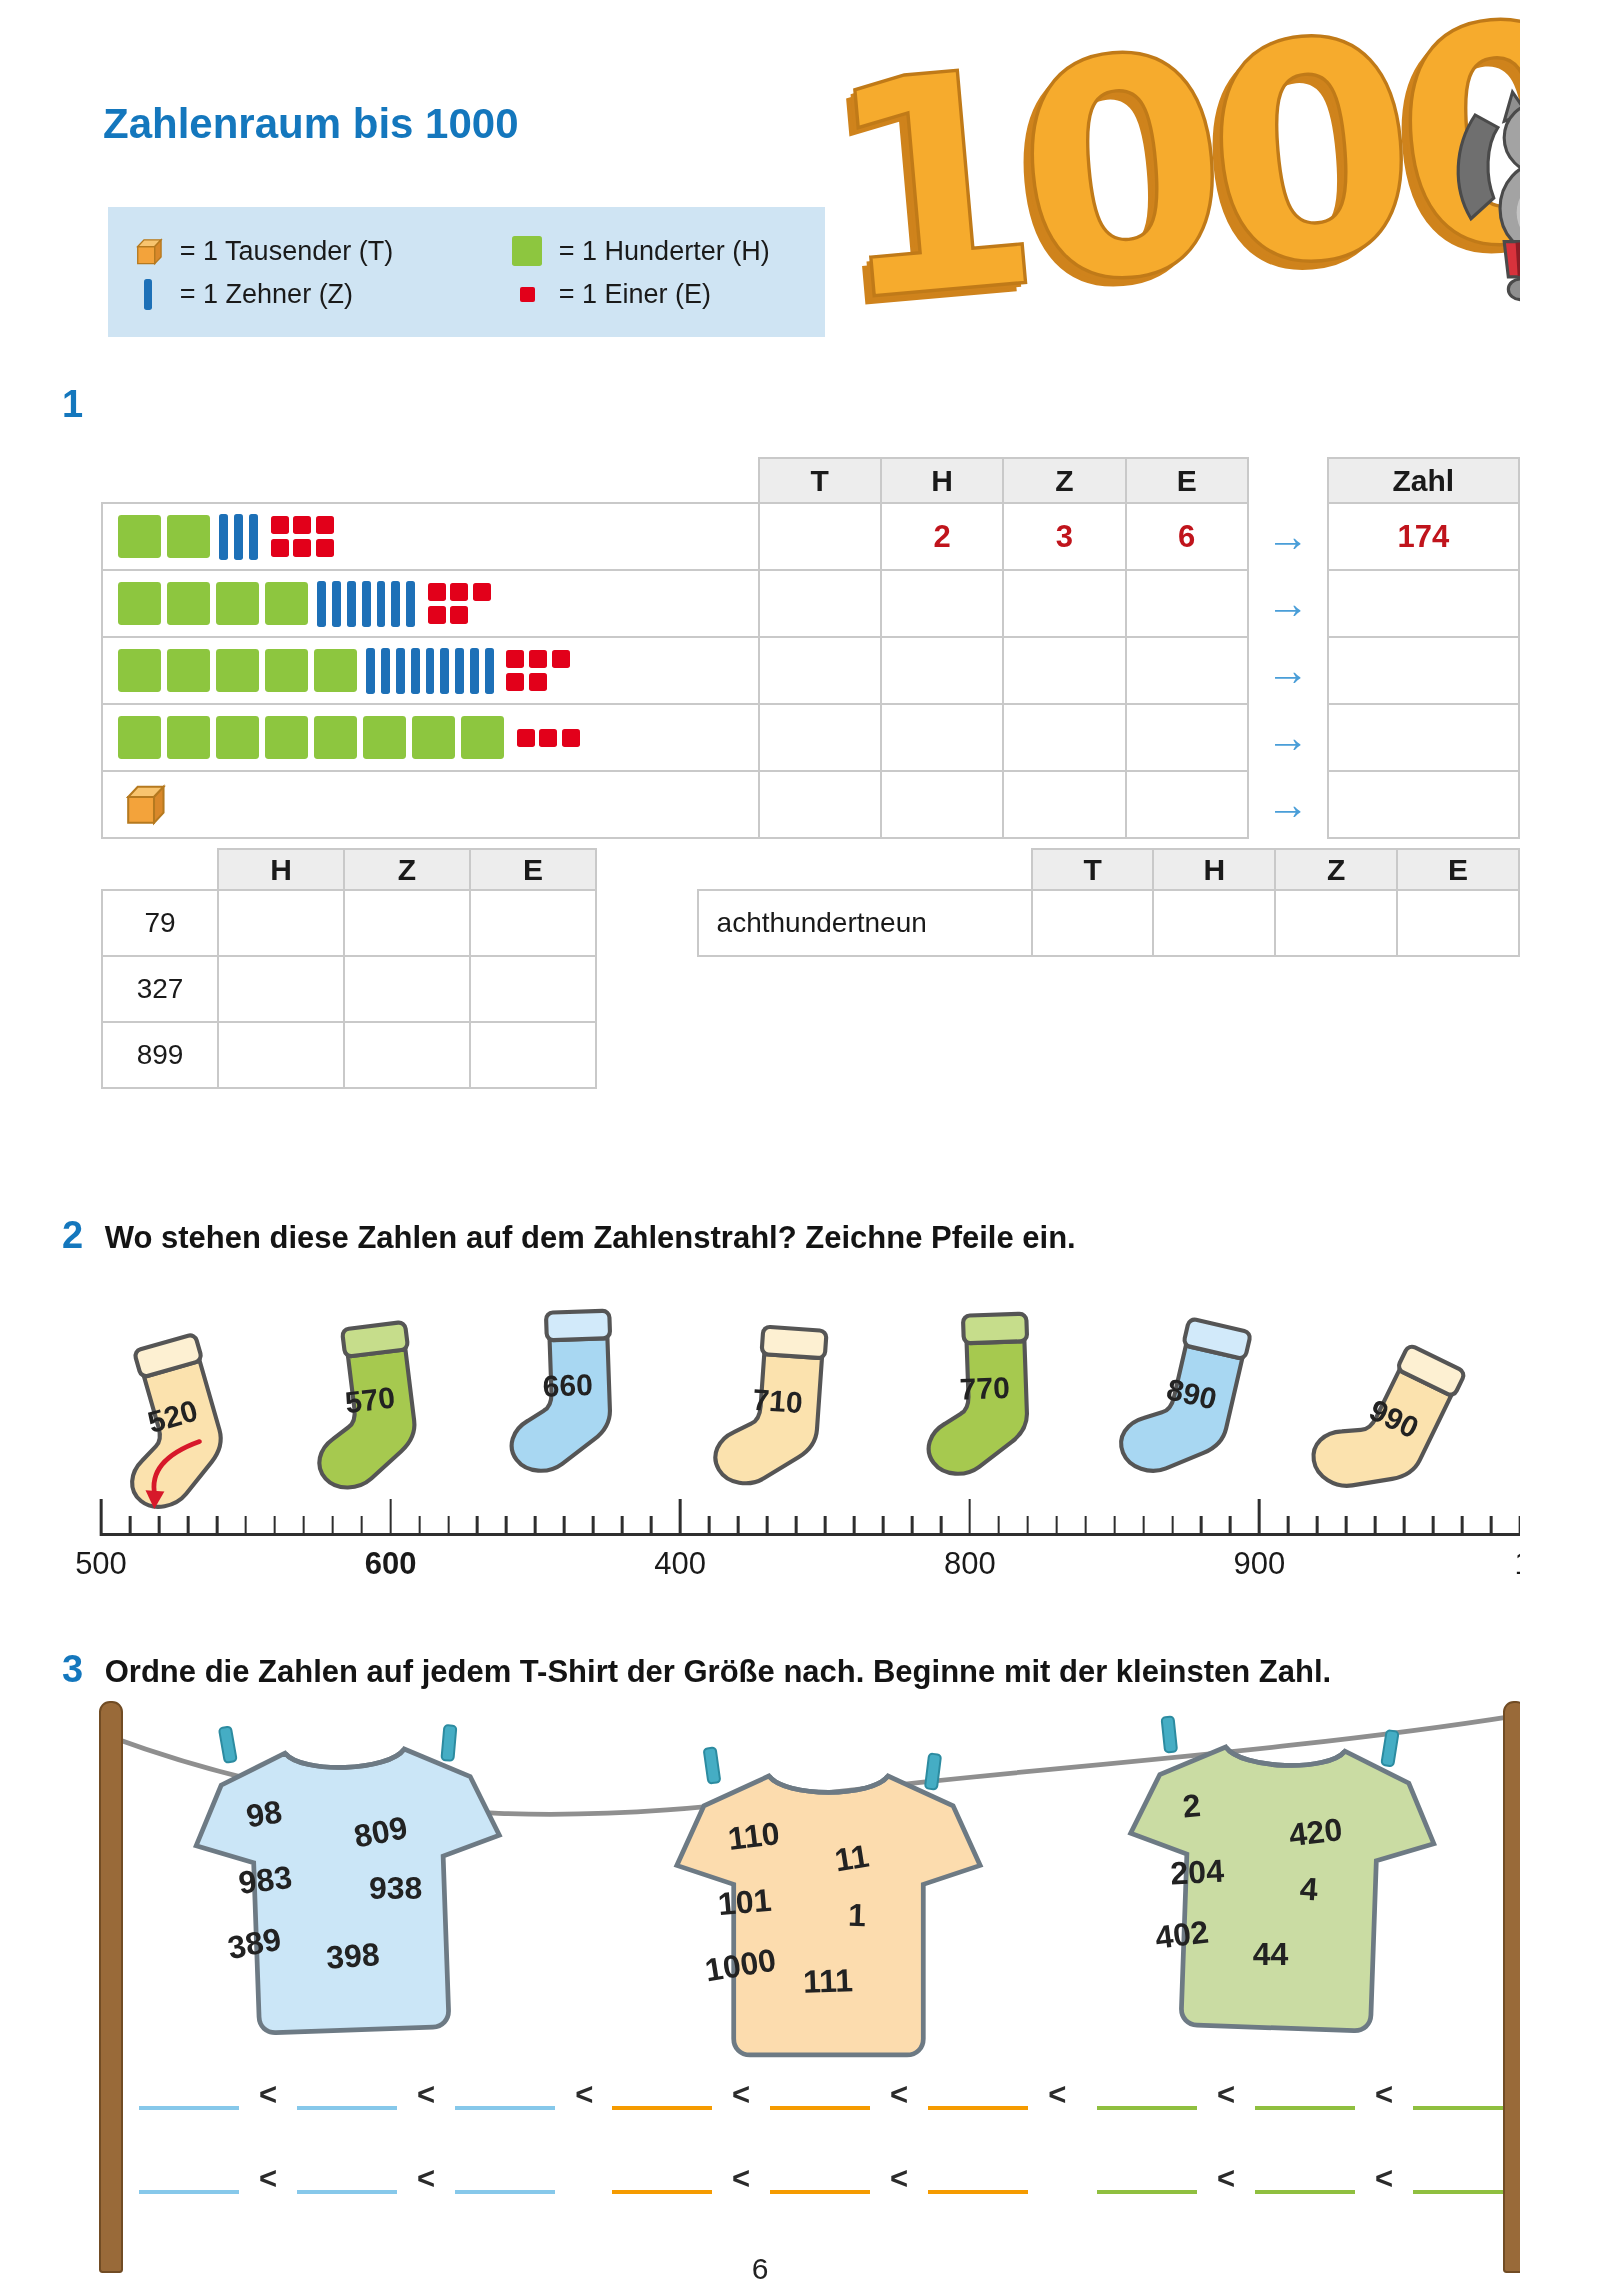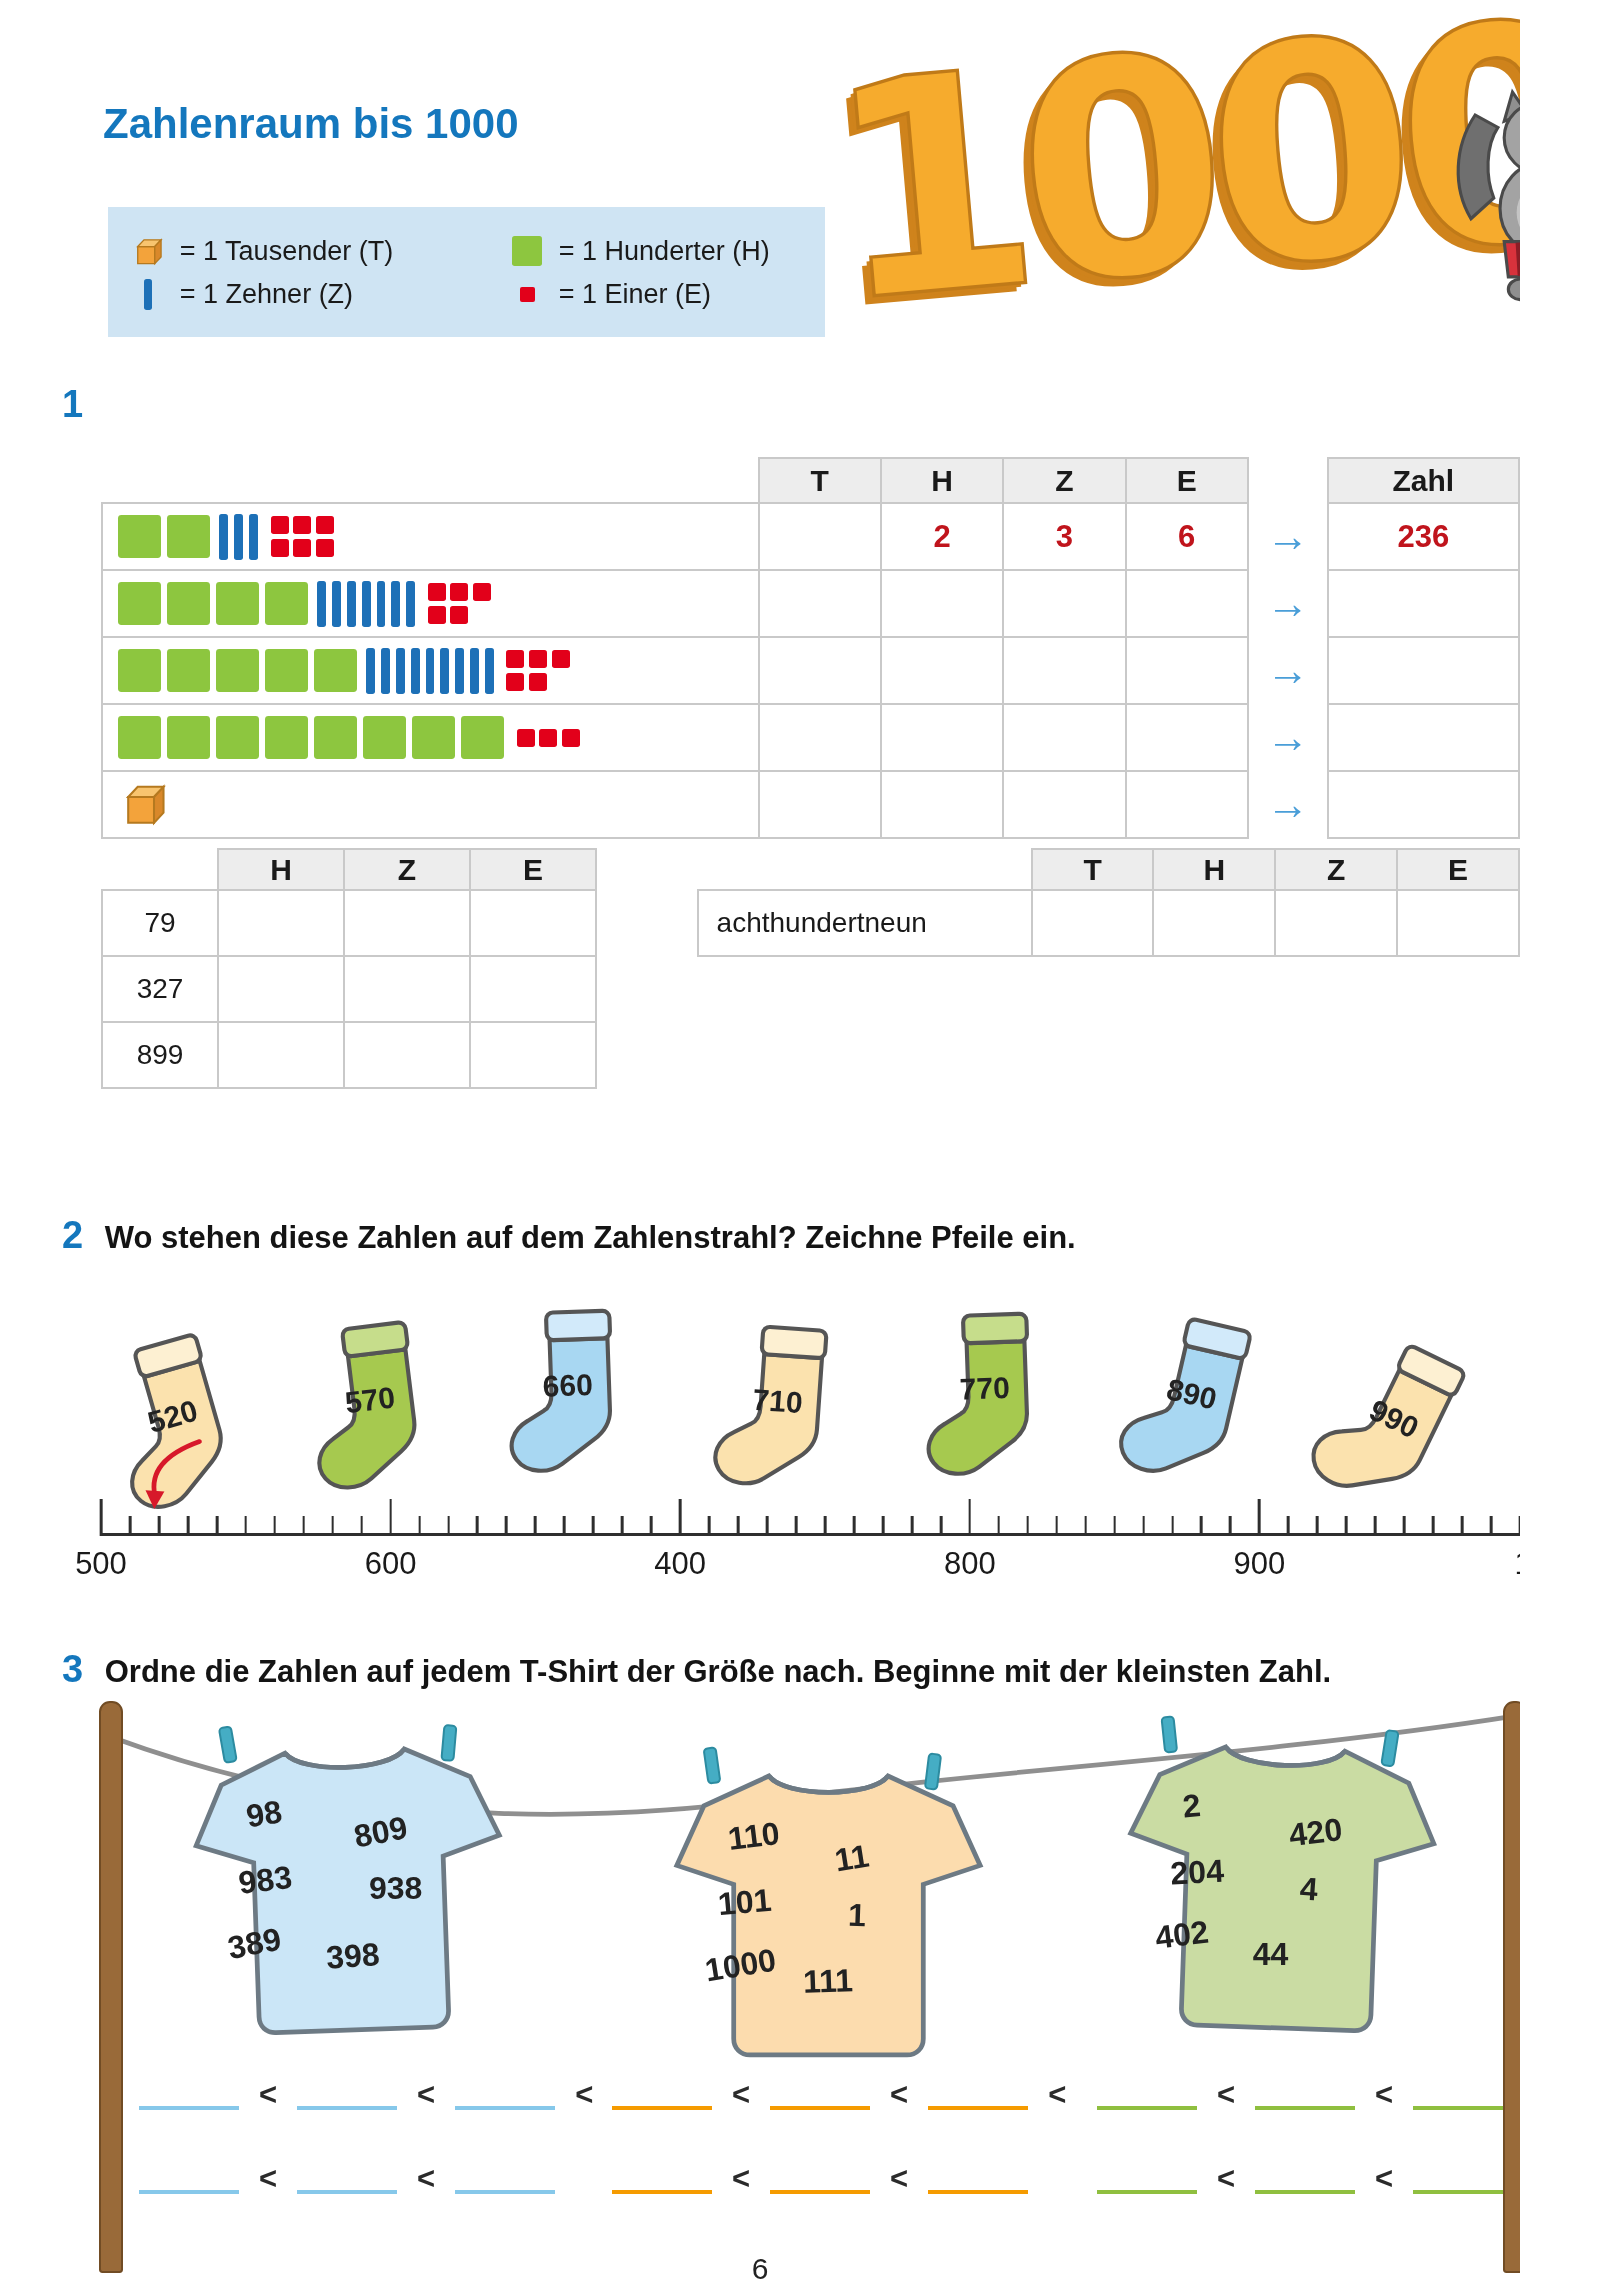--- a/index.html
+++ b/index.html
@@ -74,21 +74,21 @@
   .s4{left:702px; top:1319px; transform:rotate(4deg);   --c:#fbe2ae; --c2:#fdf0d2;}
   .s5{left:910px; top:1307px; transform:rotate(-2deg);  --c:#a6c94f; --c2:#c6dd8b;}
   .s6{left:1115px; top:1311px; transform:rotate(13deg);  --c:#a8d7f2; --c2:#d2eafa;}
   .s7{left:1316px; top:1334px; transform:rotate(26deg);  --c:#fbe2ae; --c2:#fdf0d2;}
 
   .numline { position:absolute; left:101px; top:1478px; width:1448px; height:58px; }
   .baseline { position:absolute; left:0; right:-2.7px; bottom:0; height:3.4px; background:#2e2e2e; }
   .tick { position:absolute; bottom:0; width:2.7px; height:20px; background:#2e2e2e; transform:translateX(-50%); }
   .tick.major { height:37px; }
   .nl-label { position:absolute; top:68px; transform:translateX(-50%); font-size:31px; color:#1a1a1a; }
-  .p0{left:0;} .p1{left:20%;} .p2{left:40%;} .p3{left:60%;} .p4{left:80%;} .p5{left:100%;}
+  .p0{left:0;} .p1{left:20%;font-weight:bold;} .p2{left:40%;} .p3{left:60%;} .p4{left:80%;} .p5{left:100%;}
   .redarrow { position:absolute; left:132px; top:1436px; width:81px; height:78px; }
 
   
   .pole { position:absolute; top:1701px; width:24px; height:572px; background:#996a39;
           border:2.7px solid #714c24; border-radius:10.8px 10.8px 3.4px 3.4px; box-sizing:border-box; z-index:2; }
   .poleL { left:99px; } .poleR { left:1503px; }
   .rope { position:absolute; left:101px; top:1698px; width:1427px; height:159px; z-index:0; }
 
   .shirt { position:absolute; width:325px; height:315px; z-index:1; }
   .shirt svg { width:100%; height:100%; overflow:visible; }
@@ -219,21 +219,21 @@
                 <span class="osq"></span>
                 <span class="osq"></span>
               </span>
             </div>
           </td>
       <td class="c val"></td>
       <td class="c val red">2</td>
       <td class="c val red">3</td>
       <td class="c val red">6</td>
       <td class="x arrowcell"><span class="arrowglyph">→</span></td>
-      <td class="c val red">236</td>
+      <td class="c val red">174</td>
     </tr>
     <tr class="brow">
       <td class="c">
             <div class="blocks">
               <span class="hsq"></span>
               <span class="hsq"></span>
               <span class="hsq"></span>
               <span class="hsq"></span>
               <span class="tens">
                 <span class="tbar"></span>

